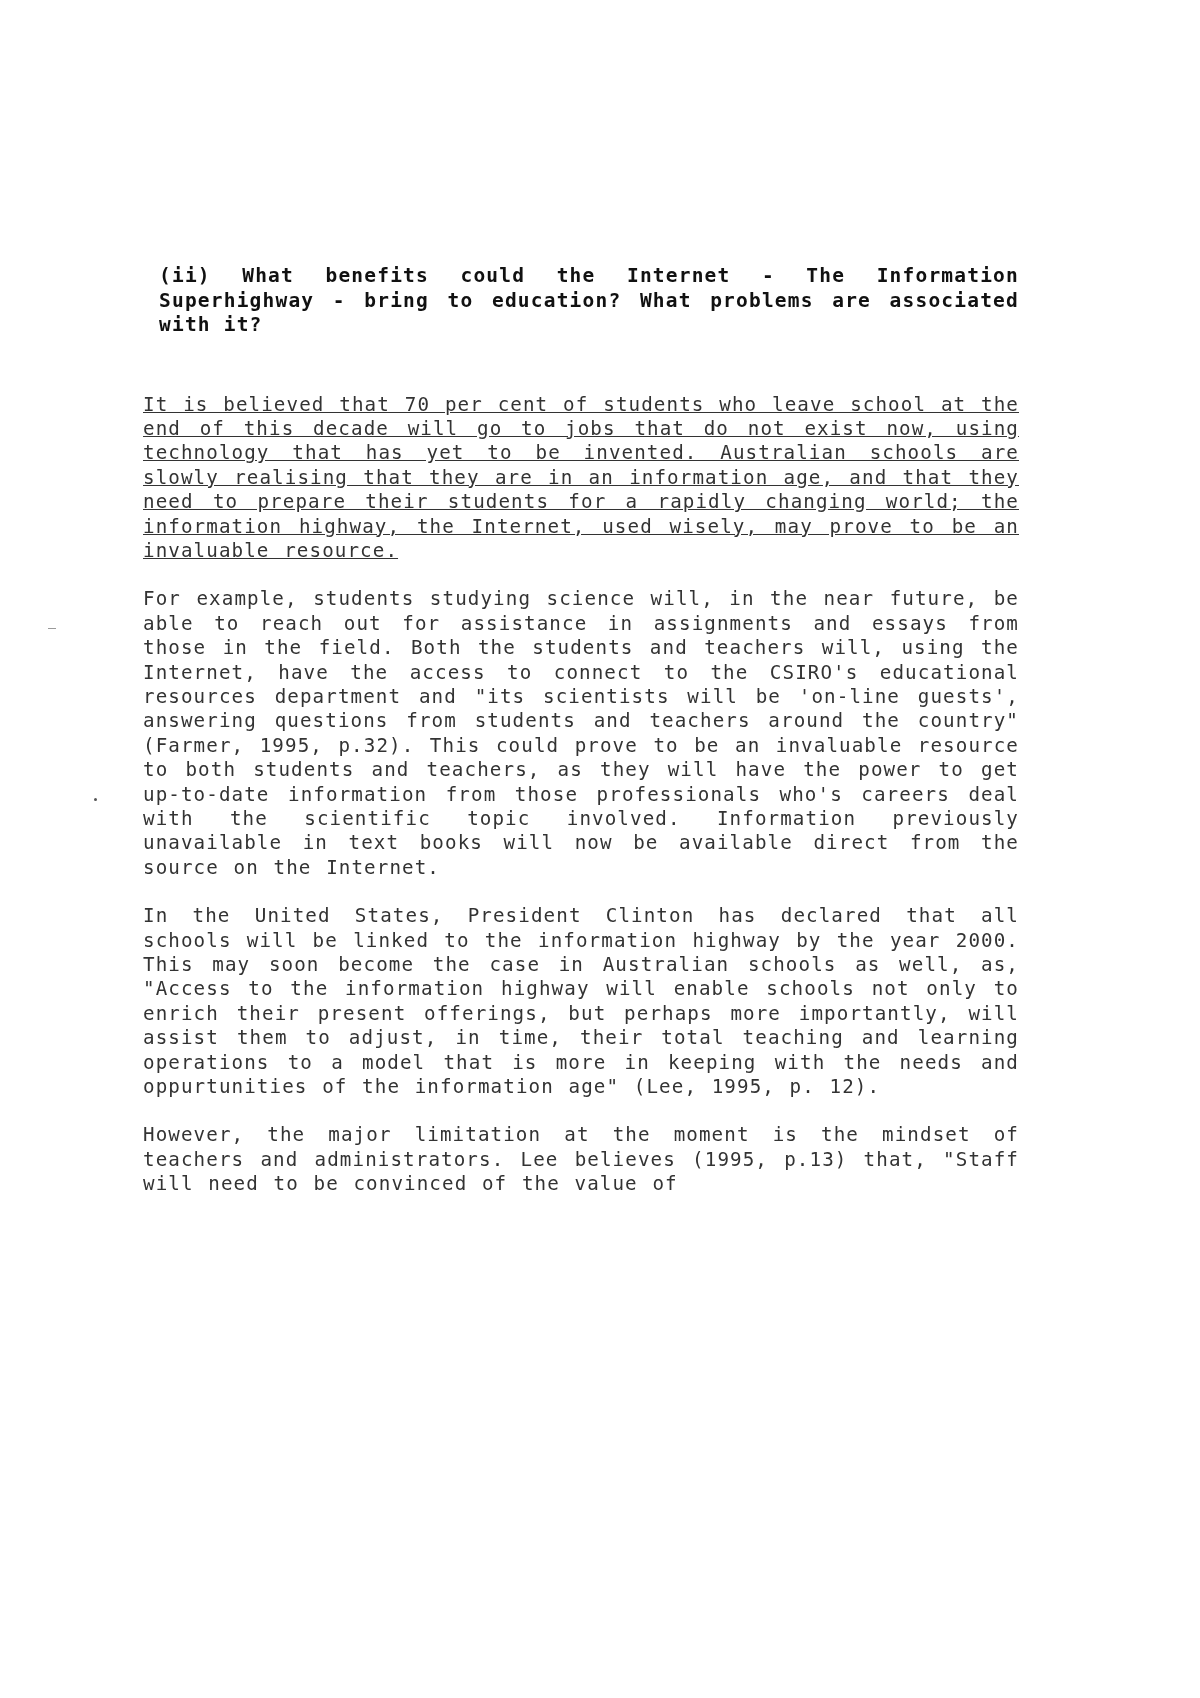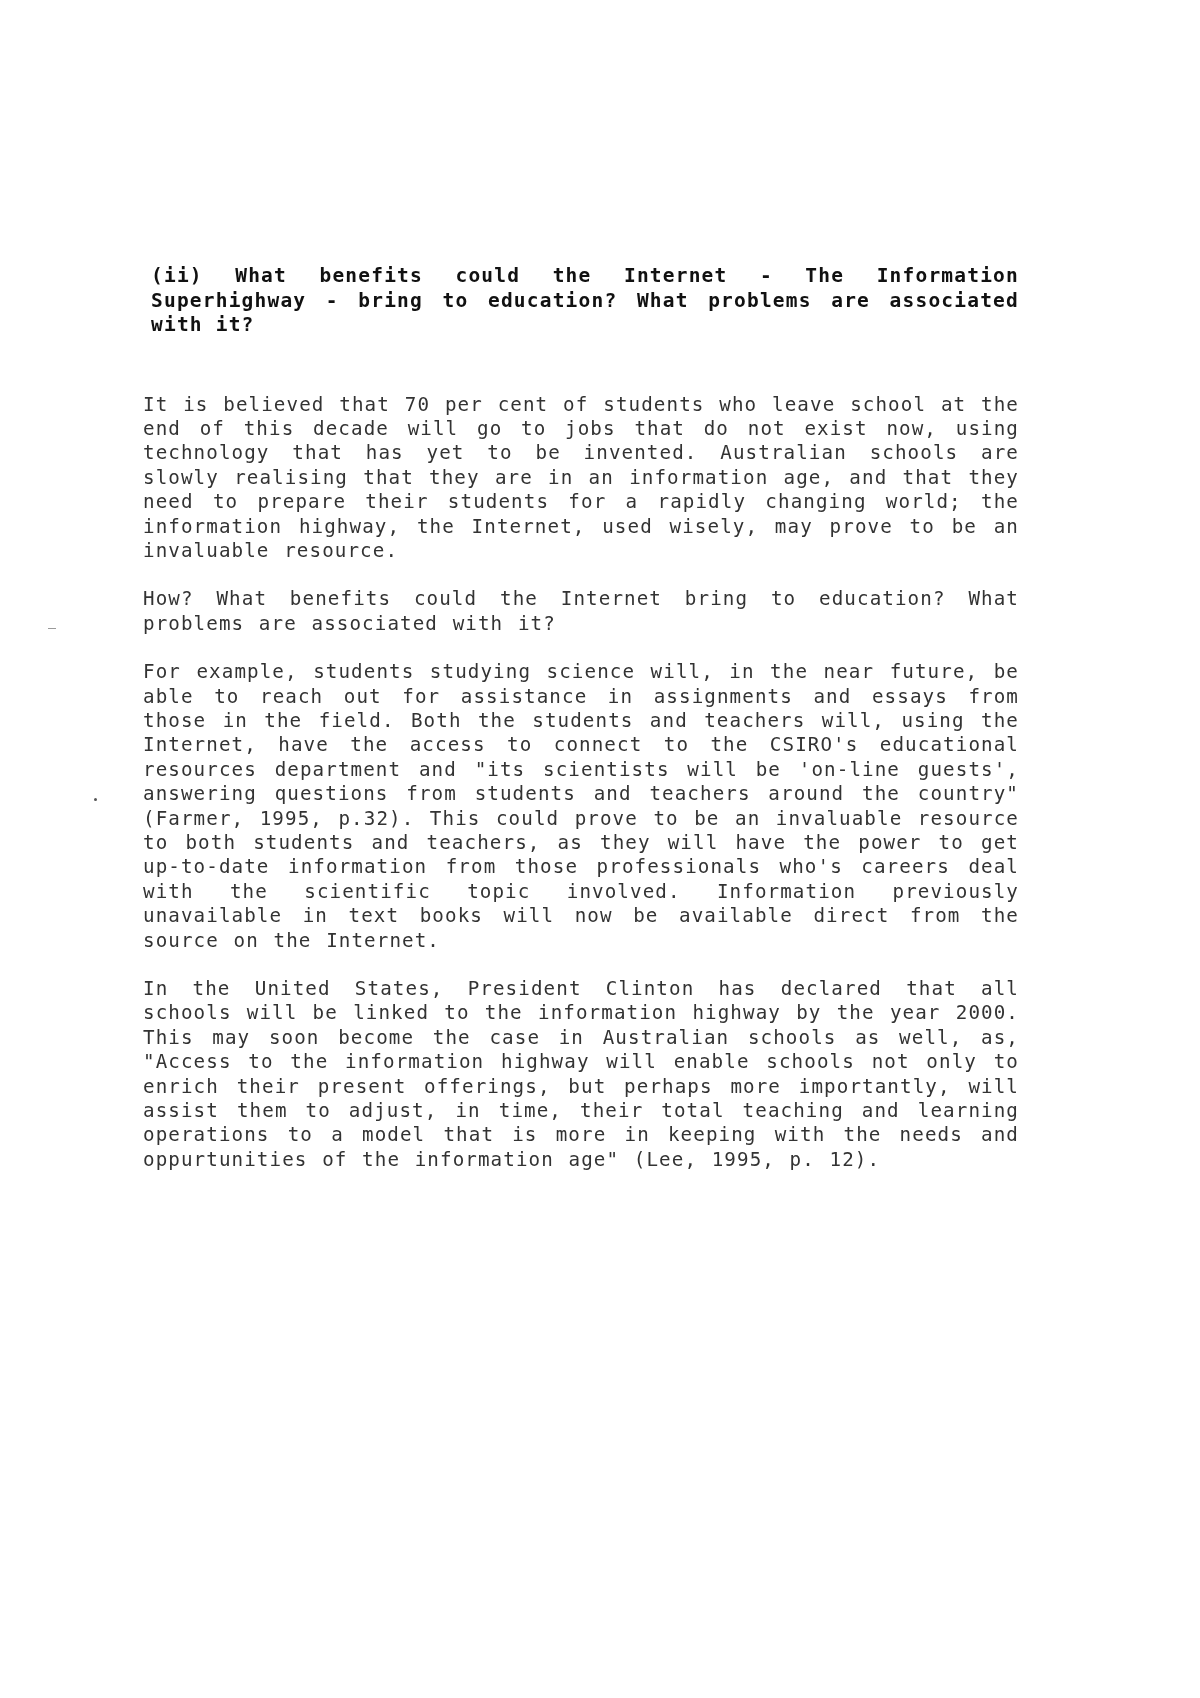--- a/index.html
+++ b/index.html
@@ -22,34 +22,34 @@
       width: 876px;
     }
     .heading {
       font-weight: bold;
       font-size: 19.5px;
       line-height: 24.5px;
       color: #111111;
       text-align: justify;
       text-align-last: left;
       letter-spacing: 1.2px;
-      margin: 0 0 55px 8px;
+      margin: 0 0 55px 16px;
     }
     .para {
       font-size: 19.2px;
       line-height: 24.4px;
       color: #333333;
       text-align: justify;
       text-align-last: left;
       letter-spacing: 1.1px;
       margin: 0 0 24px 0;
       word-spacing: 2px;
       font-weight: 300;
     }
-    .para.first { margin-top: 0; }
+    .para.first { margin-top: 0; text-decoration: underline; }
     .margin-mark {
       position: absolute;
       background: #9a9a9a;
     }
     .mark-dash {
       left: 48px;
       top: 628px;
       width: 8px;
       height: 1px;
     }
@@ -65,16 +65,16 @@
 </head>
 <body>
 
 <div class="margin-mark mark-dash"></div>
 <div class="margin-mark mark-dot"></div>
 
 <div class="page">
   <p class="heading">(ii) What benefits could the Internet - The Information Superhighway - bring to education? What problems are associated with it?</p>
 
   <p class="para first">It is believed that 70 per cent of students who leave school at the end of this decade will go to jobs that do not exist now, using technology that has yet to be invented. Australian schools are slowly realising that they are in an information age, and that they need to prepare their students for a rapidly changing world; the information highway, the Internet, used wisely, may prove to be an invaluable resource.</p>
-  <p class="para">How? What benefits could the Internet bring to education? What problems are associated with it?</p>
   <p class="para">For example, students studying science will, in the near future, be able to reach out for assistance in assignments and essays from those in the field. Both the students and teachers will, using the Internet, have the access to connect to the CSIRO's educational resources department and "its scientists will be 'on-line guests', answering questions from students and teachers around the country" (Farmer, 1995, p.32). This could prove to be an invaluable resource to both students and teachers, as they will have the power to get up-to-date information from those professionals who's careers deal with the scientific topic involved. Information previously unavailable in text books will now be available direct from the source on the Internet.</p>
   <p class="para">In the United States, President Clinton has declared that all schools will be linked to the information highway by the year 2000. This may soon become the case in Australian schools as well, as, "Access to the information highway will enable schools not only to enrich their present offerings, but perhaps more importantly, will assist them to adjust, in time, their total teaching and learning operations to a model that is more in keeping with the needs and oppurtunities of the information age" (Lee, 1995, p. 12).</p>
+  <p class="para">However, the major limitation at the moment is the mindset of teachers and administrators. Lee believes (1995, p.13) that, "Staff will need to be convinced of the value of</p>
 </div>
 
 </body></html>

